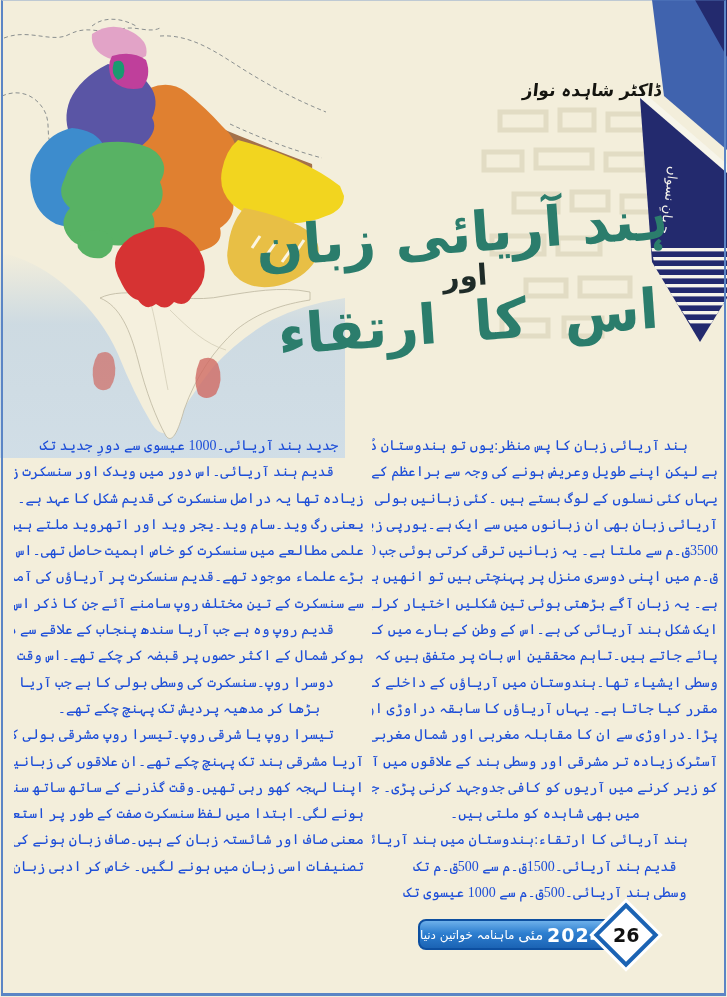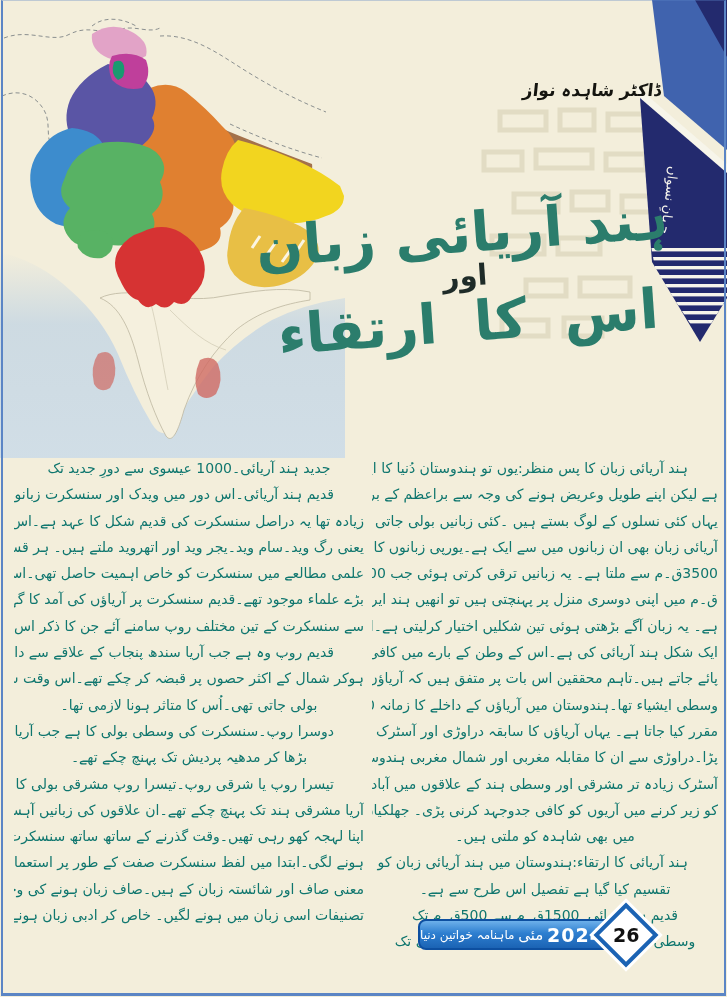--- a/index.html
+++ b/index.html
@@ -33,21 +33,21 @@
   .title{
     position:absolute;right:22px;top:196px;width:480px;z-index:4;
     direction:rtl;text-align:center;color:#2b7d6c;
     transform:rotate(-4deg);
   }
   .title .t1{font-size:55px;font-weight:bold;line-height:1.35;}
   .title .t2{font-size:29px;font-weight:bold;color:#1e2b28;line-height:1.0;margin-top:-8px;}
   .title .t3{font-size:55px;font-weight:bold;line-height:1.3;word-spacing:18px;margin-top:-4px;}
 
   .col{
-    position:absolute;top:455px;z-index:4;direction:rtl;color:#0f766e;
+    position:absolute;top:433px;z-index:4;direction:rtl;color:#1d4ed8;font-family:Liberation Serif, serif;
   }
   #col-right{left:372px;width:346px;}
   #col-left{left:14px;width:350px;}
   .tl{height:26.3px;line-height:26.3px;font-size:14px;white-space:nowrap;overflow:hidden;}
   .a-j{text-align:right;}
   .a-c{text-align:center;}
   .a-l{text-align:center;}
   .ind{padding-right:30px;}
 
   .footer-bar{
@@ -180,35 +180,33 @@
       <div class="tl a-j">ہے۔ یہ زبان آگے بڑھتی ہوئی تین شکلیں اختیار کرلیتی ہے۔ان میں سے</div>
       <div class="tl a-j">ایک شکل ہند آریائی کی ہے۔اس کے وطن کے بارے میں کافی اختلافات</div>
       <div class="tl a-j">پائے جاتے ہیں۔تاہم محققین اس بات پر متفق ہیں کہ آریاؤں کا اصلی وطن</div>
       <div class="tl a-j">وسطی ایشیاء تھا۔ہندوستان میں آریاؤں کے داخلے کا زمانہ 1500۔ق۔م</div>
       <div class="tl a-j">مقرر کیا جاتا ہے۔ یہاں آریاؤں کا سابقہ دراوڑی اور آسٹرک قوموں سے</div>
       <div class="tl a-j">پڑا۔دراوڑی سے ان کا مقابلہ مغربی اور شمال مغربی ہندوستان میں ہوا جبکہ</div>
       <div class="tl a-j">آسٹرک زیادہ تر مشرقی اور وسطی ہند کے علاقوں میں آباد تھے۔ان قوموں</div>
       <div class="tl a-j">کو زیر کرنے میں آریوں کو کافی جدوجہد کرنی پڑی۔ جھلکیاں ''رِگ وید''</div>
       <div class="tl a-c">میں بھی شاہدہ کو ملتی ہیں۔</div>
       <div class="tl a-j ind">ہند آریائی کا ارتقاء:ہندوستان میں ہند آریائی زبان کو 3 ادوار میں</div>
-      <div class="tl a-l">تقسیم کیا گیا ہے تفصیل اس طرح سے ہے۔</div>
       <div class="tl a-c">قدیم ہند آریائی۔1500ق۔م سے 500ق۔م تک</div>
       <div class="tl a-c">وسطی ہند آریائی۔500ق۔م سے 1000 عیسوی تک</div>
     </div>
   <div class="col" id="col-left">
       <div class="tl a-c">جدید ہند آریائی۔1000 عیسوی سے دورِ جدید تک</div>
       <div class="tl a-j ind">قدیم ہند آریائی۔اس دور میں ویدک اور سنسکرت زبانوں کا رواج</div>
       <div class="tl a-j">زیادہ تھا یہ دراصل سنسکرت کی قدیم شکل کا عہد ہے۔اس دور میں چار وید</div>
       <div class="tl a-j">یعنی رگ وید۔سام وید۔یجر وید اور اتھروید ملتے ہیں۔ ہر قسم کے مذہبی اور</div>
       <div class="tl a-j">علمی مطالعے میں سنسکرت کو خاص اہمیت حاصل تھی۔اس زبان کے بڑے</div>
       <div class="tl a-j">بڑے علماء موجود تھے۔قدیم سنسکرت پر آریاؤں کی آمد کا گہرا اثر پڑا جس کی وجہ</div>
       <div class="tl a-j">سے سنسکرت کے تین مختلف روپ سامنے آئے جن کا ذکر اس طرح سے ہے۔</div>
       <div class="tl a-j ind">قدیم روپ وہ ہے جب آریا سندھ پنجاب کے علاقے سے داخل</div>
       <div class="tl a-j">ہوکر شمال کے اکثر حصوں پر قبضہ کر چکے تھے۔اس وقت شمال میں جو سنسکرت</div>
-      <div class="tl a-c">بولی جاتی تھی۔اُس کا متاثر ہونا لازمی تھا۔</div>
       <div class="tl a-j ind">دوسرا روپ۔سنسکرت کی وسطی بولی کا ہے جب آریا اپنے قدم</div>
       <div class="tl a-l">بڑھا کر مدھیہ پردیش تک پہنچ چکے تھے۔</div>
       <div class="tl a-j ind">تیسرا روپ یا شرقی روپ۔تیسرا روپ مشرقی بولی کا ہے جب</div>
       <div class="tl a-j">آریا مشرقی ہند تک پہنچ چکے تھے۔ان علاقوں کی زبانیں آہستہ آہستہ</div>
       <div class="tl a-j">اپنا لہجہ کھو رہی تھیں۔وقت گذرنے کے ساتھ ساتھ سنسکرت کی مقبولیت کم</div>
       <div class="tl a-j">ہونے لگی۔ابتدا میں لفظ سنسکرت صفت کے طور پر استعمال ہوتا تھا جس کے</div>
       <div class="tl a-j">معنی صاف اور شائستہ زبان کے ہیں۔صاف زبان ہونے کی وجہ سے ادبی</div>
       <div class="tl a-j">تصنیفات اسی زبان میں ہونے لگیں۔ خاص کر ادبی زبان ہونے کی وجہ</div>
     </div>
 

